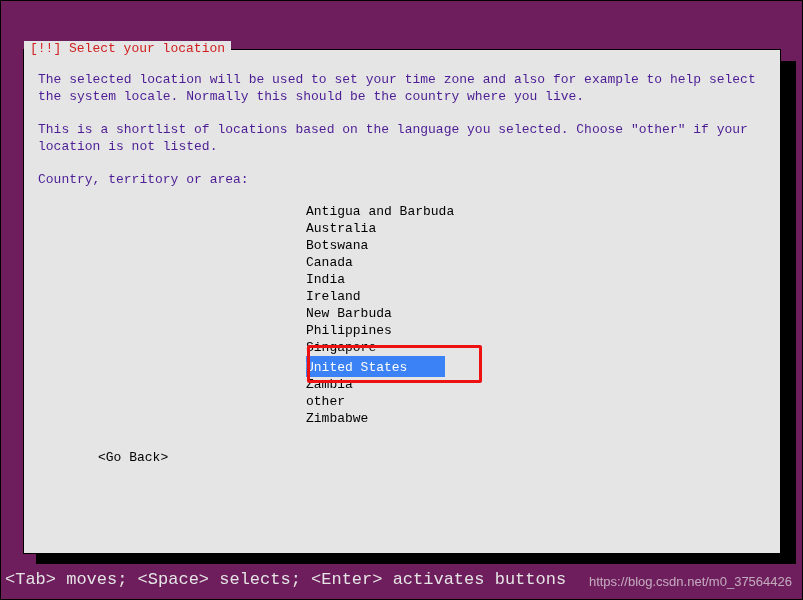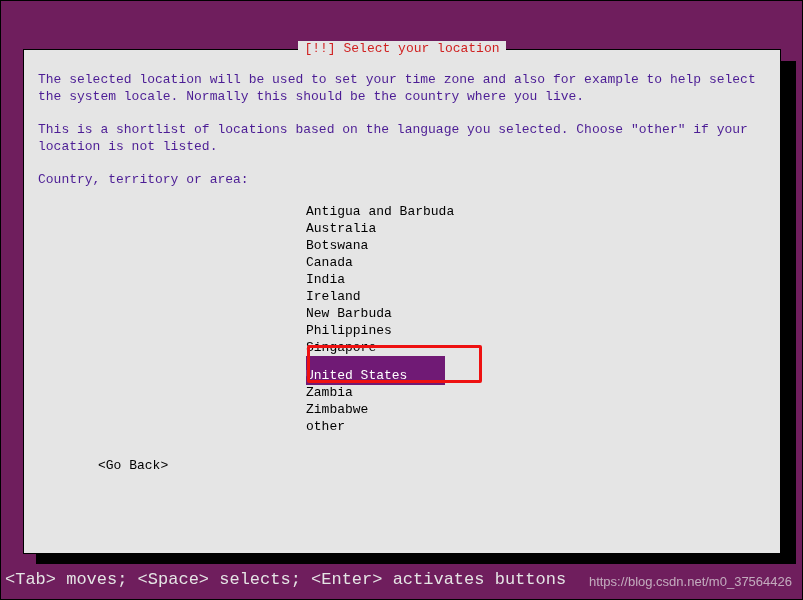--- a/index.html
+++ b/index.html
@@ -35,21 +35,20 @@
       height: 505px;
       background: #e5e5e5;
       border: 1px solid #000;
       padding: 22px 14px 14px 14px;
     }
     .title-wrap {
       position: absolute;
       top: -9px;
       left: 0;
       width: 100%;
-      text-align: center;
     }
     .title {
       display: inline-block;
       background: #e5e5e5;
       padding: 0 6px;
       color: #d02020;
       font-weight: normal;
     }
     .body-text {
       color: #4c1d95;
@@ -59,24 +58,24 @@
       margin-bottom: 16px;
     }
     .list {
       margin-left: 268px;
       margin-top: 6px;
     }
     .list-item {
       white-space: pre;
     }
     .selected {
-      background: #701a75;
+      background: #3b82f6;
       color: #fff;
       display: inline-block;
-      padding: 12px 38px 0 0;
+      padding: 4px 38px 0 0;
     }
     .highlight-box {
       position: absolute;
       border: 3px solid #e11;
       border-radius: 2px;
       pointer-events: none;
     }
     .goback {
       margin-top: 22px;
       margin-left: 60px;
@@ -116,22 +115,22 @@
       <div class="list-item">Australia</div>
       <div class="list-item">Botswana</div>
       <div class="list-item">Canada</div>
       <div class="list-item">India</div>
       <div class="list-item">Ireland</div>
       <div class="list-item">New Barbuda</div>
       <div class="list-item">Philippines</div>
       <div class="list-item">Singapore</div>
       <div class="list-item"><span class="selected">United States</span></div>
       <div class="list-item">Zambia</div>
+      <div class="list-item">other</div>
       <div class="list-item">Zimbabwe</div>
-      <div class="list-item">other</div>
     </div>
 
   <div class="highlight-box" style="left:283px; top:295px; width:175px; height:38px;"></div>
 
   <div class="goback">&lt;Go Back&gt;</div>
 </div>
 
 <div class="statusbar">&lt;Tab&gt; moves; &lt;Space&gt; selects; &lt;Enter&gt; activates buttons</div>
 <div class="watermark">https://blog.csdn.net/m0_37564426</div>
 

